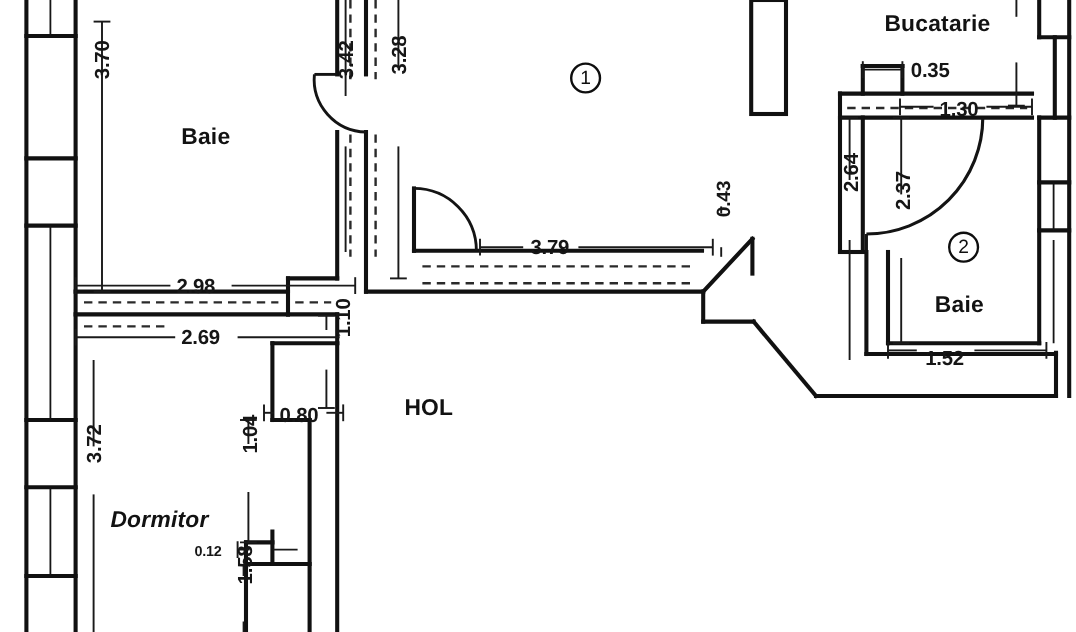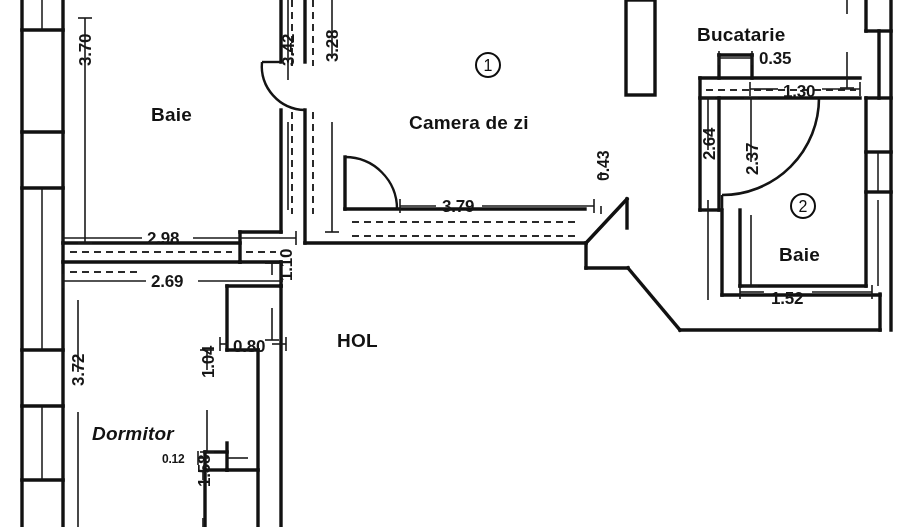--- a/index.html
+++ b/index.html
@@ -277,23 +277,22 @@
 
     <g fill="none" stroke="#2a2a2a" stroke-width="2" stroke-dasharray="7 5">
       <line x1="352" y1="236" x2="580" y2="236"></line>
       <line x1="352" y1="222" x2="580" y2="222"></line>
     </g>
 
   </svg>
 
   <div class="room-label" style="left:151px;top:104px;font-size:19px;">Baie</div>
 
-  <div class="room-label" style="left:409px;top:112px;font-size:19px;">Camera de zi</div>
-
-  <div class="room-label" style="left:697px;top:10px;font-size:19px;margin-top:14px;">Bucatarie</div>
+
+  <div class="room-label" style="left:737px;top:10px;font-size:19px;">Bucatarie</div>
 
   <div class="room-label" style="left:779px;top:244px;font-size:19px;">Baie</div>
 
   <div class="room-label" style="left:337px;top:330px;font-size:19px;">HOL</div>
 
   <div class="room-label" style="left:92px;top:423px;font-size:19px;font-style:italic;">Dormitor</div>
 
   <div class="marker-num" style="left:475px;top:52px;">1</div>
 
   <div class="marker-num" style="left:790px;top:193px;">2</div>

